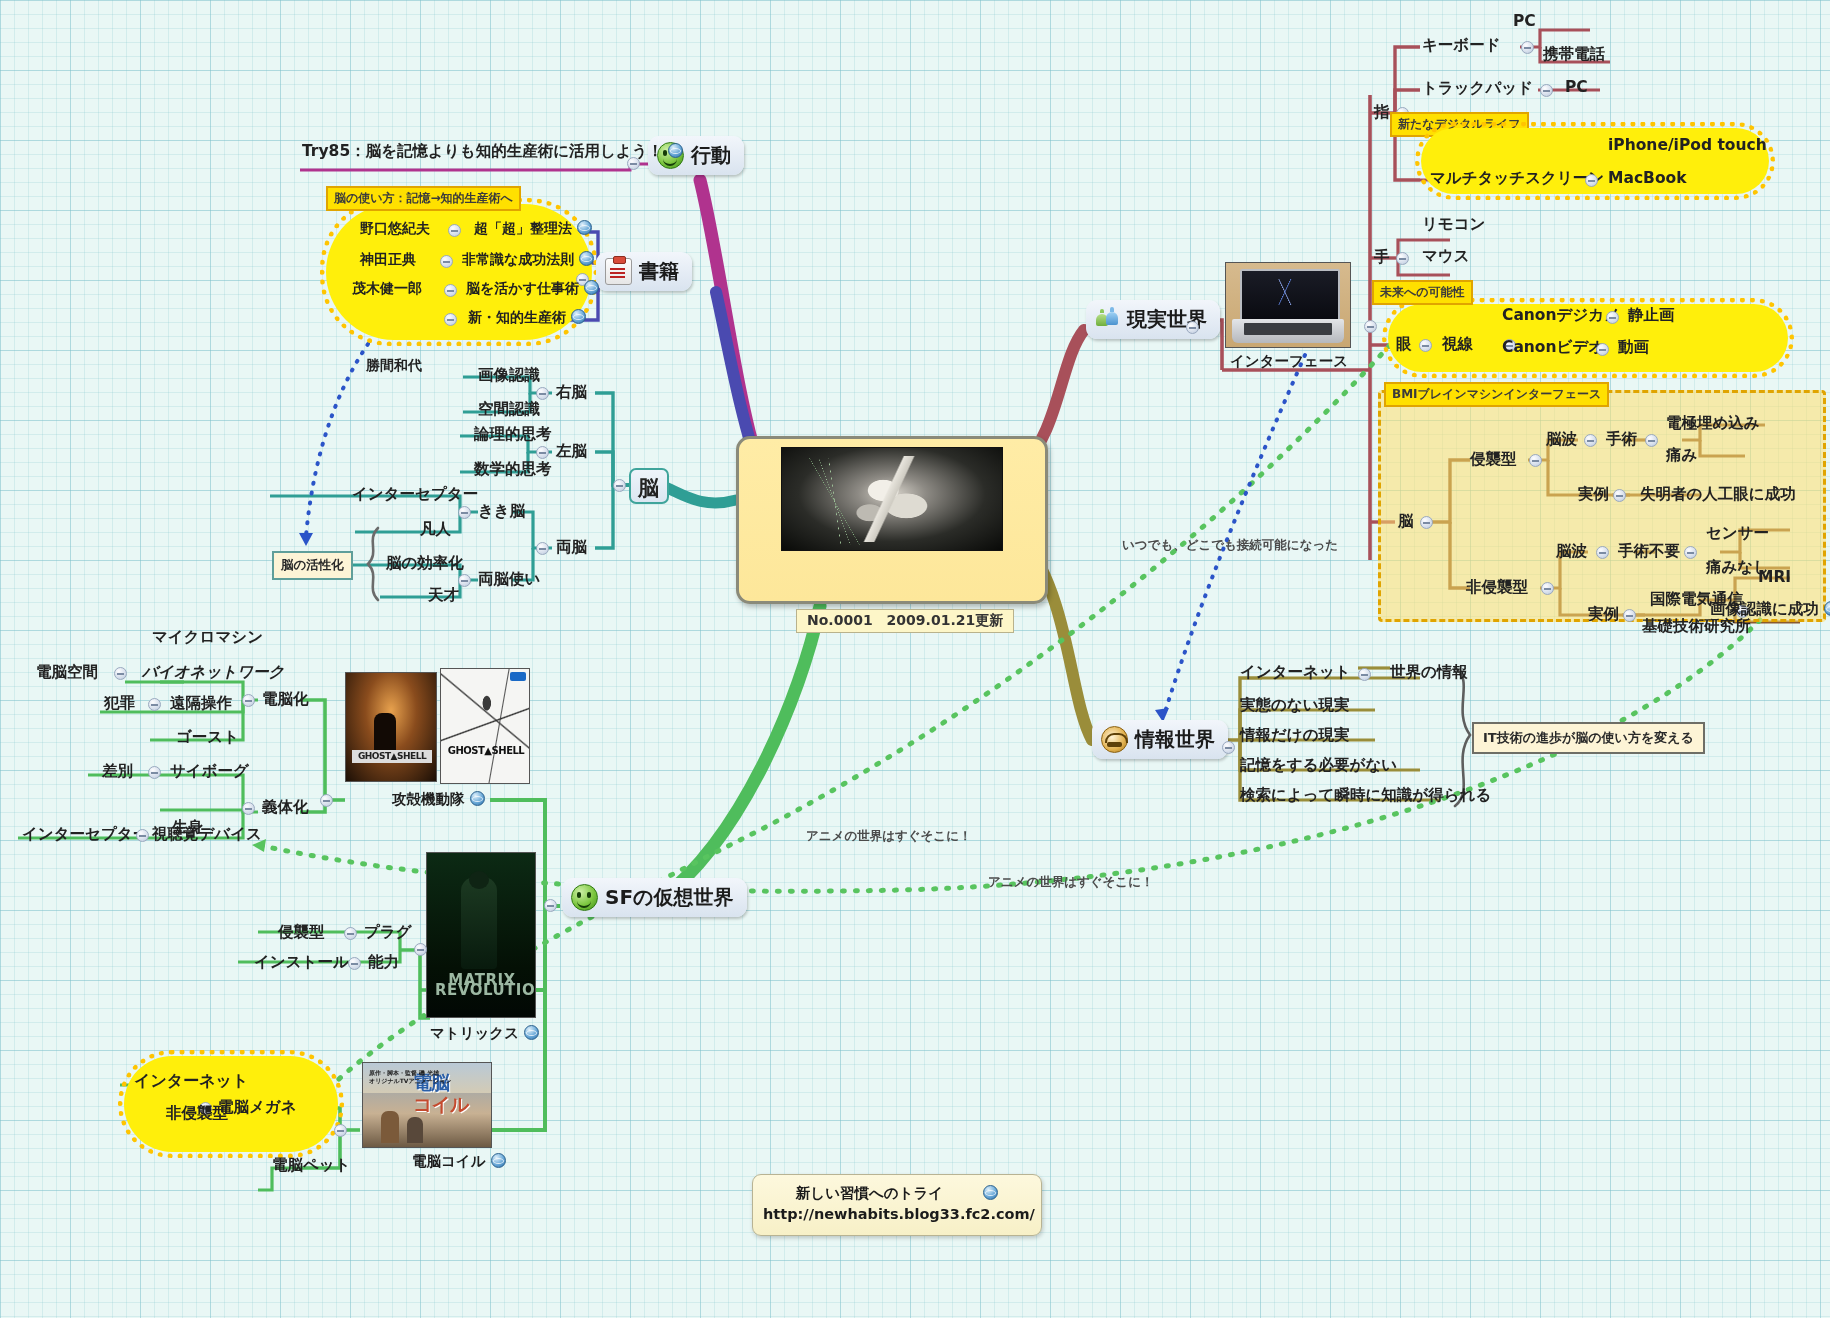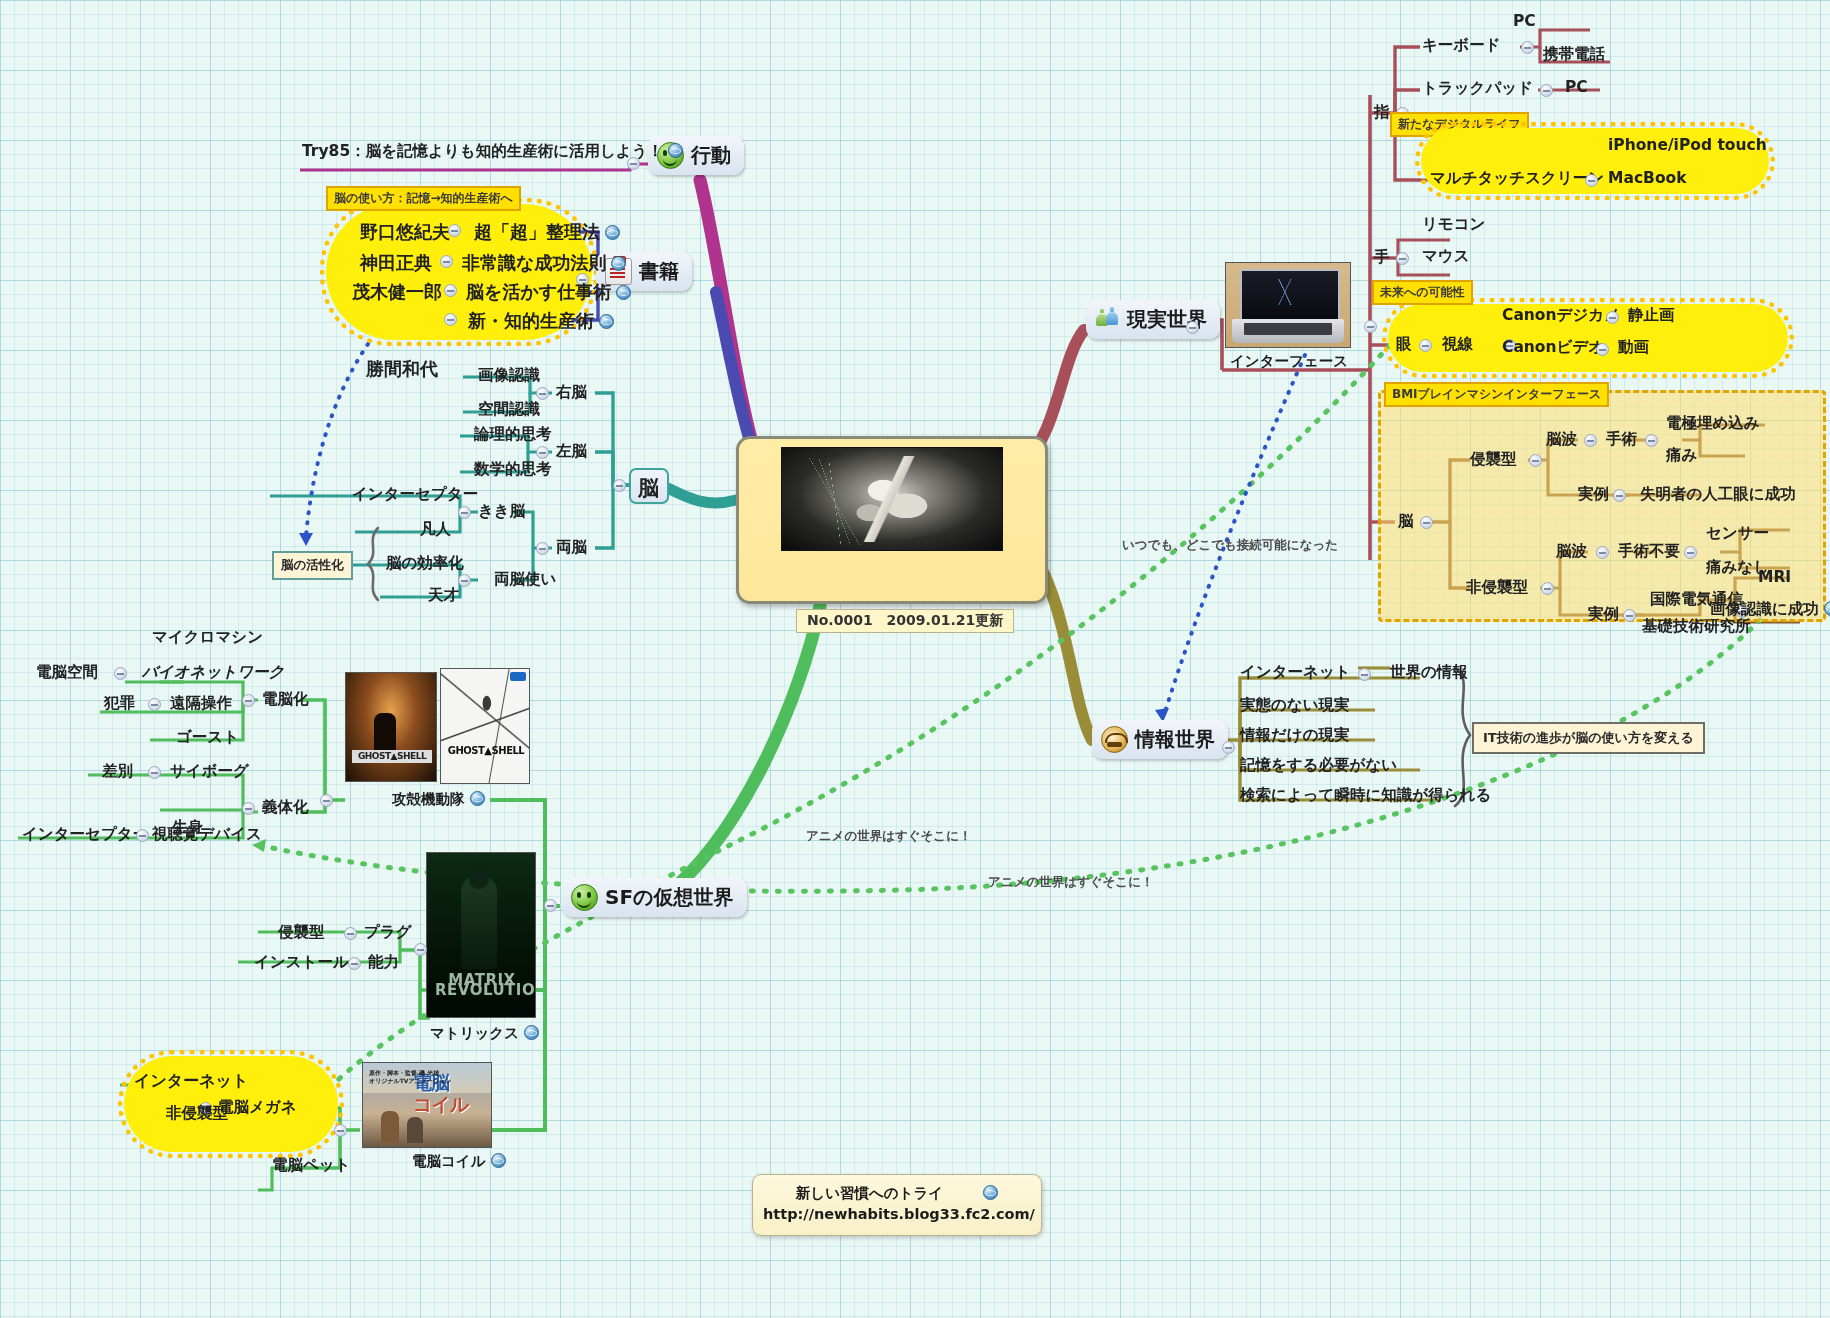--- a/index.html
+++ b/index.html
@@ -16,21 +16,21 @@
     background-image:
       linear-gradient(to right, rgba(120,190,200,.20) 1px, transparent 1px),
       linear-gradient(to bottom, rgba(120,190,200,.20) 1px, transparent 1px),
       linear-gradient(to right, rgba(120,190,200,.40) 1px, transparent 1px),
       linear-gradient(to bottom, rgba(120,190,200,.40) 1px, transparent 1px);
     background-size:14px 14px,14px 14px,70px 70px,70px 70px;
   }
   #svgwrap{position:absolute;left:0;top:0;width:1830px;height:1318px;}
   .lbl{position:absolute;white-space:nowrap;color:#222;}
   .n{font-size:15.5px;font-weight:bold;line-height:1;}
-  .nm{font-size:18px;font-weight:bold;}
+  .nm{font-size:14px;font-weight:bold;}
   .collapse{
     position:absolute;width:13px;height:13px;border-radius:50%;
     background:radial-gradient(circle at 35% 30%,#fdfdff,#cfd9e8 70%,#9fb0c8);
     border:1px solid #9aa9bf;box-sizing:border-box;
   }
   .collapse:after{
     content:"";position:absolute;left:2px;top:5px;width:7px;height:1.5px;
     background:#7b8ba3;
   }
   
@@ -372,21 +372,21 @@
 <div class="lbl n" style="left:474px;top:462px;">数学的思考</div>
 
 <div class="lbl n" style="left:556px;top:540px;">両脳</div>
 <span class="collapse" style="left:536px;top:542px;"></span>
 
 <div class="lbl n" style="left:478px;top:504px;">きき脳</div>
 <span class="collapse" style="left:458px;top:506px;"></span>
 <div class="lbl n" style="left:352px;top:487px;">インターセプター</div>
 <div class="lbl n" style="left:420px;top:522px;">凡人</div>
 
-<div class="lbl n" style="left:478px;top:572px;padding-left:16px;">両脳使い</div>
+<div class="lbl n" style="left:478px;top:572px;">両脳使い</div>
 <span class="collapse" style="left:458px;top:574px;"></span>
 <div class="lbl n" style="left:386px;top:556px;">脳の効率化</div>
 <div class="lbl n" style="left:428px;top:588px;">天才</div>
 
 <div class="noteBox teal" style="left:272px;top:551px;">脳の活性化</div>
 
 <div class="topic" style="left:1086px;top:300px;">
   <span class="ico people"></span>
   <span class="tx">現実世界</span>
 </div>

